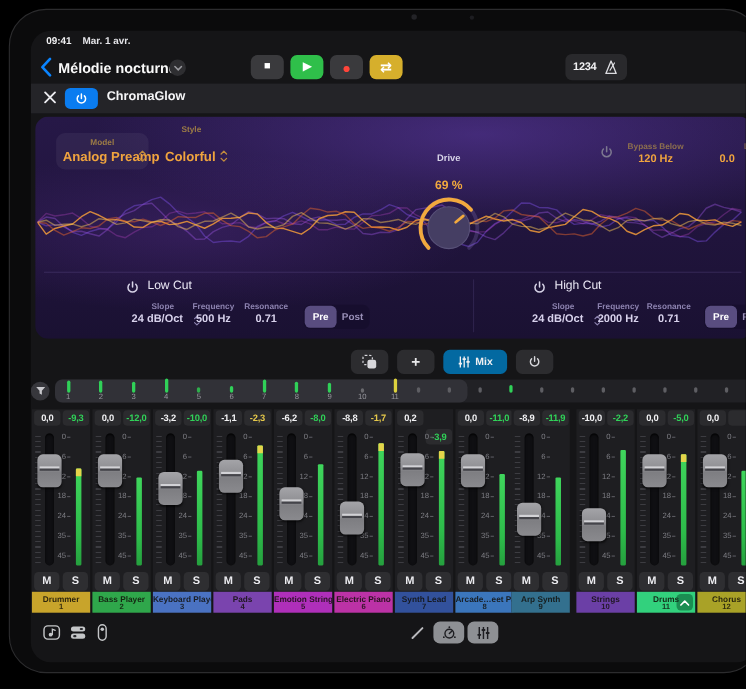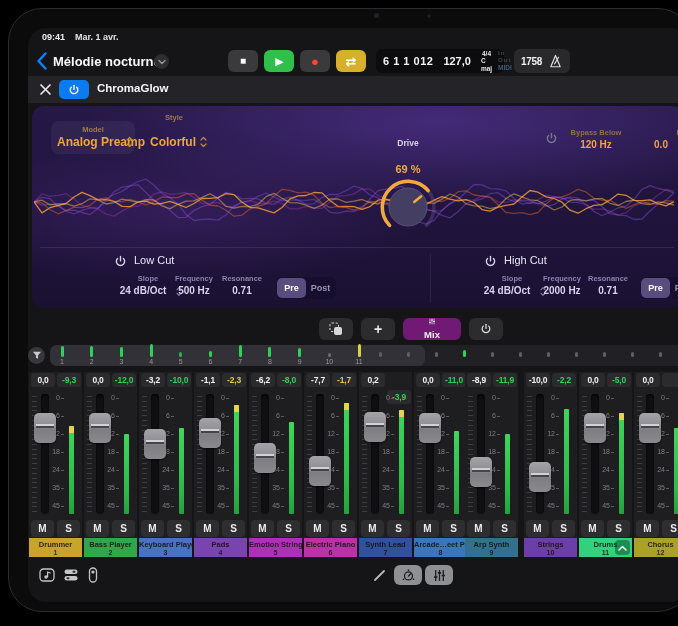--- a/index.html
+++ b/index.html
@@ -56,21 +56,21 @@
   .plabel{font-size:7.5px;font-weight:600;color:#8d83b0;}
   .pvalue{font-size:10px;font-weight:700;color:#d8d2ec;white-space:nowrap;}
   .prepost{background:rgba(18,12,38,.45);border-radius:6px;display:flex;padding:1px;box-sizing:border-box;}
   .ppbtn{width:29px;height:20px;border-radius:5px;display:flex;align-items:center;justify-content:center;
          font-size:9px;font-weight:600;color:#9a90b8;}
   .ppbtn.sel{background:#594d80;color:#fff;}
   .hdiv{background:rgba(130,110,185,.22);}
   .vdiv{background:rgba(130,110,185,.18);}
   
   .mxbtn{height:22px;border-radius:6px;background:#2c2c2f;display:flex;align-items:center;justify-content:center;gap:4px;}
-  .mxbtn.sel{background:#701a75;flex-direction:column;}
+  .mxbtn.sel{background:#0369a1;}
   .mix-label{font-size:9.5px;font-weight:600;color:#f0f0f2;}
   .plus{color:#e8e8ea;font-size:14px;font-weight:bold;line-height:1;}
   .ovrow{background:#212125;border-radius:6px;}
   .ovview{background:#313137;border-radius:7px;}
   .funnel{width:17px;height:17px;border-radius:50%;background:#37373c;display:flex;align-items:center;justify-content:center;}
   .ovc{position:absolute;width:13px;height:21px;}
   .ovc .bar{position:absolute;left:5px;bottom:9px;width:3px;border-radius:1.5px;}
   .ovc .num{position:absolute;left:0;bottom:1px;width:13px;text-align:center;font-size:7px;color:#98989e;}
   .ovx{position:absolute;width:3px;border-radius:1.5px;bottom:9px;}
   .strip{position:absolute;top:344px;width:53px;height:185px;background:#1e1e21;}
@@ -135,37 +135,23 @@
     <div class="abs tbtn play" style="left:236px;top:22px;">
         <span class="glyph-play">▶</span>
       </div>
     <div class="abs tbtn" style="left:272px;top:22px;">
         <span class="glyph-rec">●</span>
       </div>
     <div class="abs tbtn cycle" style="left:308px;top:22px;">
         <span class="glyph-cycle">⇄</span>
       </div>
 
-    <div class="abs lcd" style="left:348px;top:21px;width:128px;height:24px;">
-      <div class="lcd-pos" style="margin-left:7px;">6 1 1 012</div>
-      <div class="sep" style="margin:0 5px;"></div>
-      <div class="lcd-tempo">127,0</div>
-      <div class="sep" style="margin:0 5px;"></div>
-      <div class="lcd-stack">
-        <span class="a">4/4</span>
-        <span class="a">C maj</span>
-      </div>
-      <div class="lcd-dim" style="margin-left:6px;">
-        <span class="io"><span>In</span> <span>Out</span></span>
-        <span class="midi">MIDI</span>
-      </div>
-    </div>
 
     <div class="abs cntgrp" style="left:486px;top:21px;width:56px;height:24px;">
-      <span class="cnt-label">1758</span>
+      <span class="cnt-label">1234</span>
       <svg width="15" height="15" viewBox="0 0 16 16">
         <path d="M8 1.6 L13 13.6 H3 Z" fill="none" stroke="#dcdce0" stroke-width="1.3" stroke-linejoin="round"></path>
         <path d="M7 10.5 L11.3 3.5" stroke="#dcdce0" stroke-width="1.2" stroke-linecap="round"></path>
       </svg>
     </div>
 
     <div class="abs plughdr" style="left:0;top:48px;width:660px;height:27px;"></div>
     <div class="abs" style="left:11px;top:54px;">
       <svg width="13" height="13" viewBox="0 0 13 13">
           <path d="M2 2 L11 11 M11 2 L2 11" stroke="#ececf0" stroke-width="1.7" stroke-linecap="round"></path>
@@ -495,21 +481,21 @@
     <div class="ms">
       <div class="msbtn" style="left:2px;">M</div>
       <div class="msbtn" style="left:28px;">S</div>
     </div>
     <div class="nm" style="background: rgb(175, 47, 186);">
       <div class="nm1">Emotion Strings</div>
       <div class="nm2">5</div>
     </div>
   </div>
         <div class="strip" style="left: 276px;">
-    <div class="vbox v1">-7,7</div>
+    <div class="vbox v1">-8,8</div>
     <div class="vbox v2" style="color: rgb(229, 200, 74);">-1,7</div>
     <div class="fader">
       <div class="ruler"></div>
       <div class="groove"></div>
       <div class="labels">
               <div class="sl" style="top: 2px;">0</div>
               <div class="sl" style="top: 20px;">6</div>
               <div class="sl" style="top: 38px;">12</div>
               <div class="sl" style="top: 56px;">18</div>
               <div class="sl" style="top: 74px;">24</div>

